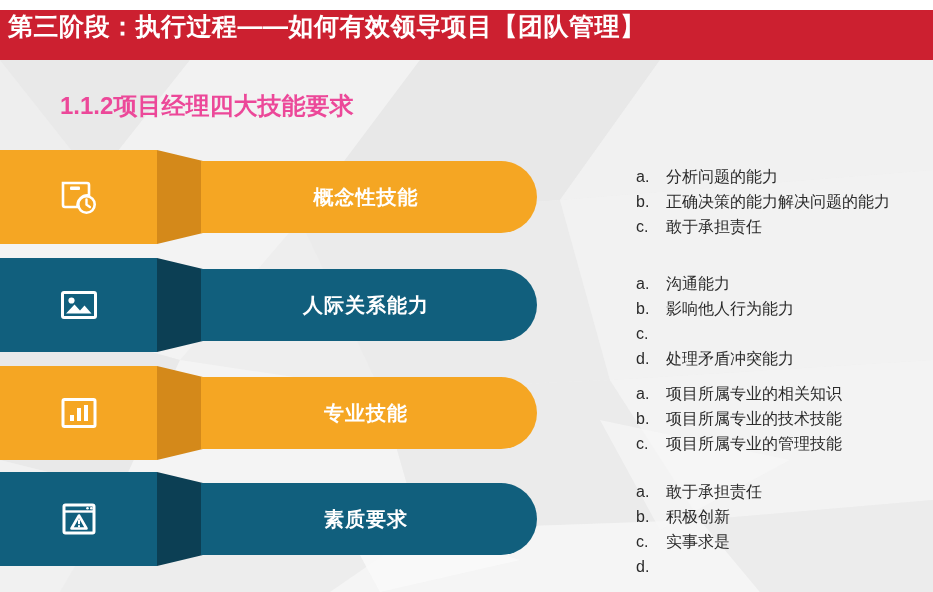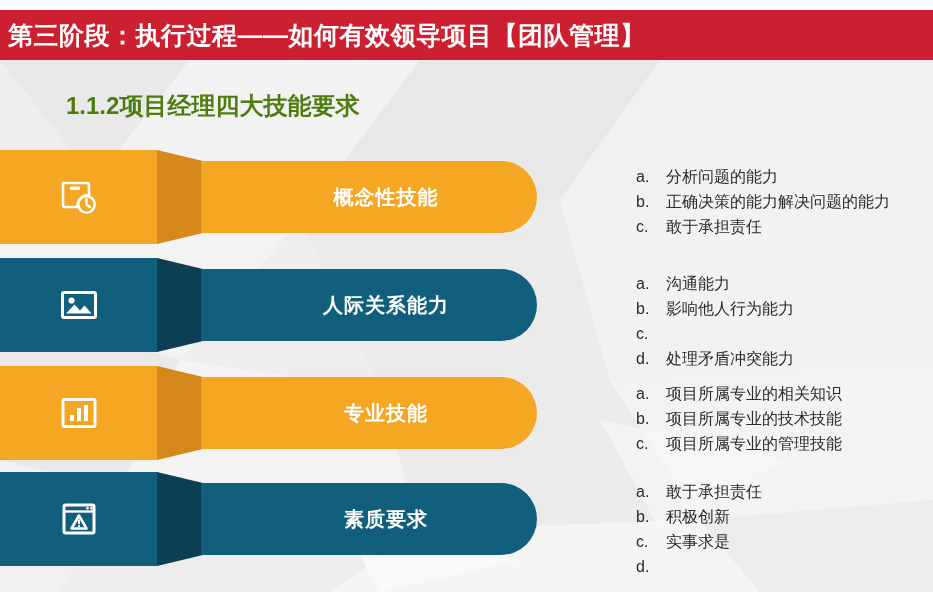--- a/index.html
+++ b/index.html
@@ -10,31 +10,31 @@
   }
   .slide{position:absolute;inset:0;overflow:hidden;}
 
   
   .bg{position:absolute;left:0;top:60px;right:0;bottom:0;background:#efefef;overflow:hidden;}
   .bg svg{position:absolute;left:0;top:0;width:933px;height:532px;display:block;}
 
   
   .titlebar{
     position:absolute;left:0;top:10px;width:933px;height:50px;
-    background:#cc2030;display:flex;align-items:center;
+    background:#cc2030;display:flex;
   }
   .titlebar .title{
     color:#ffffff;font-size:25px;font-weight:bold;letter-spacing:.5px;
     padding-left:8px;white-space:nowrap;
   }
 
   
   .section-heading{
-    position:absolute;left:66px;top:90px;
-    color:#4d7c0f;font-size:24px;font-weight:bold;white-space:nowrap;
+    position:absolute;left:60px;top:90px;
+    color:#ec4899;font-size:24px;font-weight:bold;white-space:nowrap;
   }
 
   
   .row{position:absolute;left:0;height:94px;}
   .row .iconbox{
     position:absolute;left:0;top:0;width:157px;height:94px;
     display:flex;align-items:center;justify-content:center;
   }
   .row .connector{
     position:absolute;left:157px;top:0;width:46px;height:94px;
@@ -42,21 +42,20 @@
   .row .connector svg{display:block;}
   .row .bar{
     position:absolute;left:201px;top:11px;height:72px;width:372px;
   }
   .row .bar svg{display:block;}
   .row .barlabel{
     position:absolute;left:201px;top:11px;width:330px;height:72px;
     display:flex;align-items:center;justify-content:center;
     color:#ffffff;font-size:20px;font-weight:bold;letter-spacing:1px;
     pointer-events:none;
-    margin-left:20px;
   }
   .icon svg{display:block;}
 
   
   .list{position:absolute;left:636px;}
   .list .li{
     display:flex;align-items:flex-start;
     font-size:16px;color:#2b2b2b;line-height:25px;white-space:nowrap;
   }
   .list .marker{width:30px;flex:none;color:#2b2b2b;}

